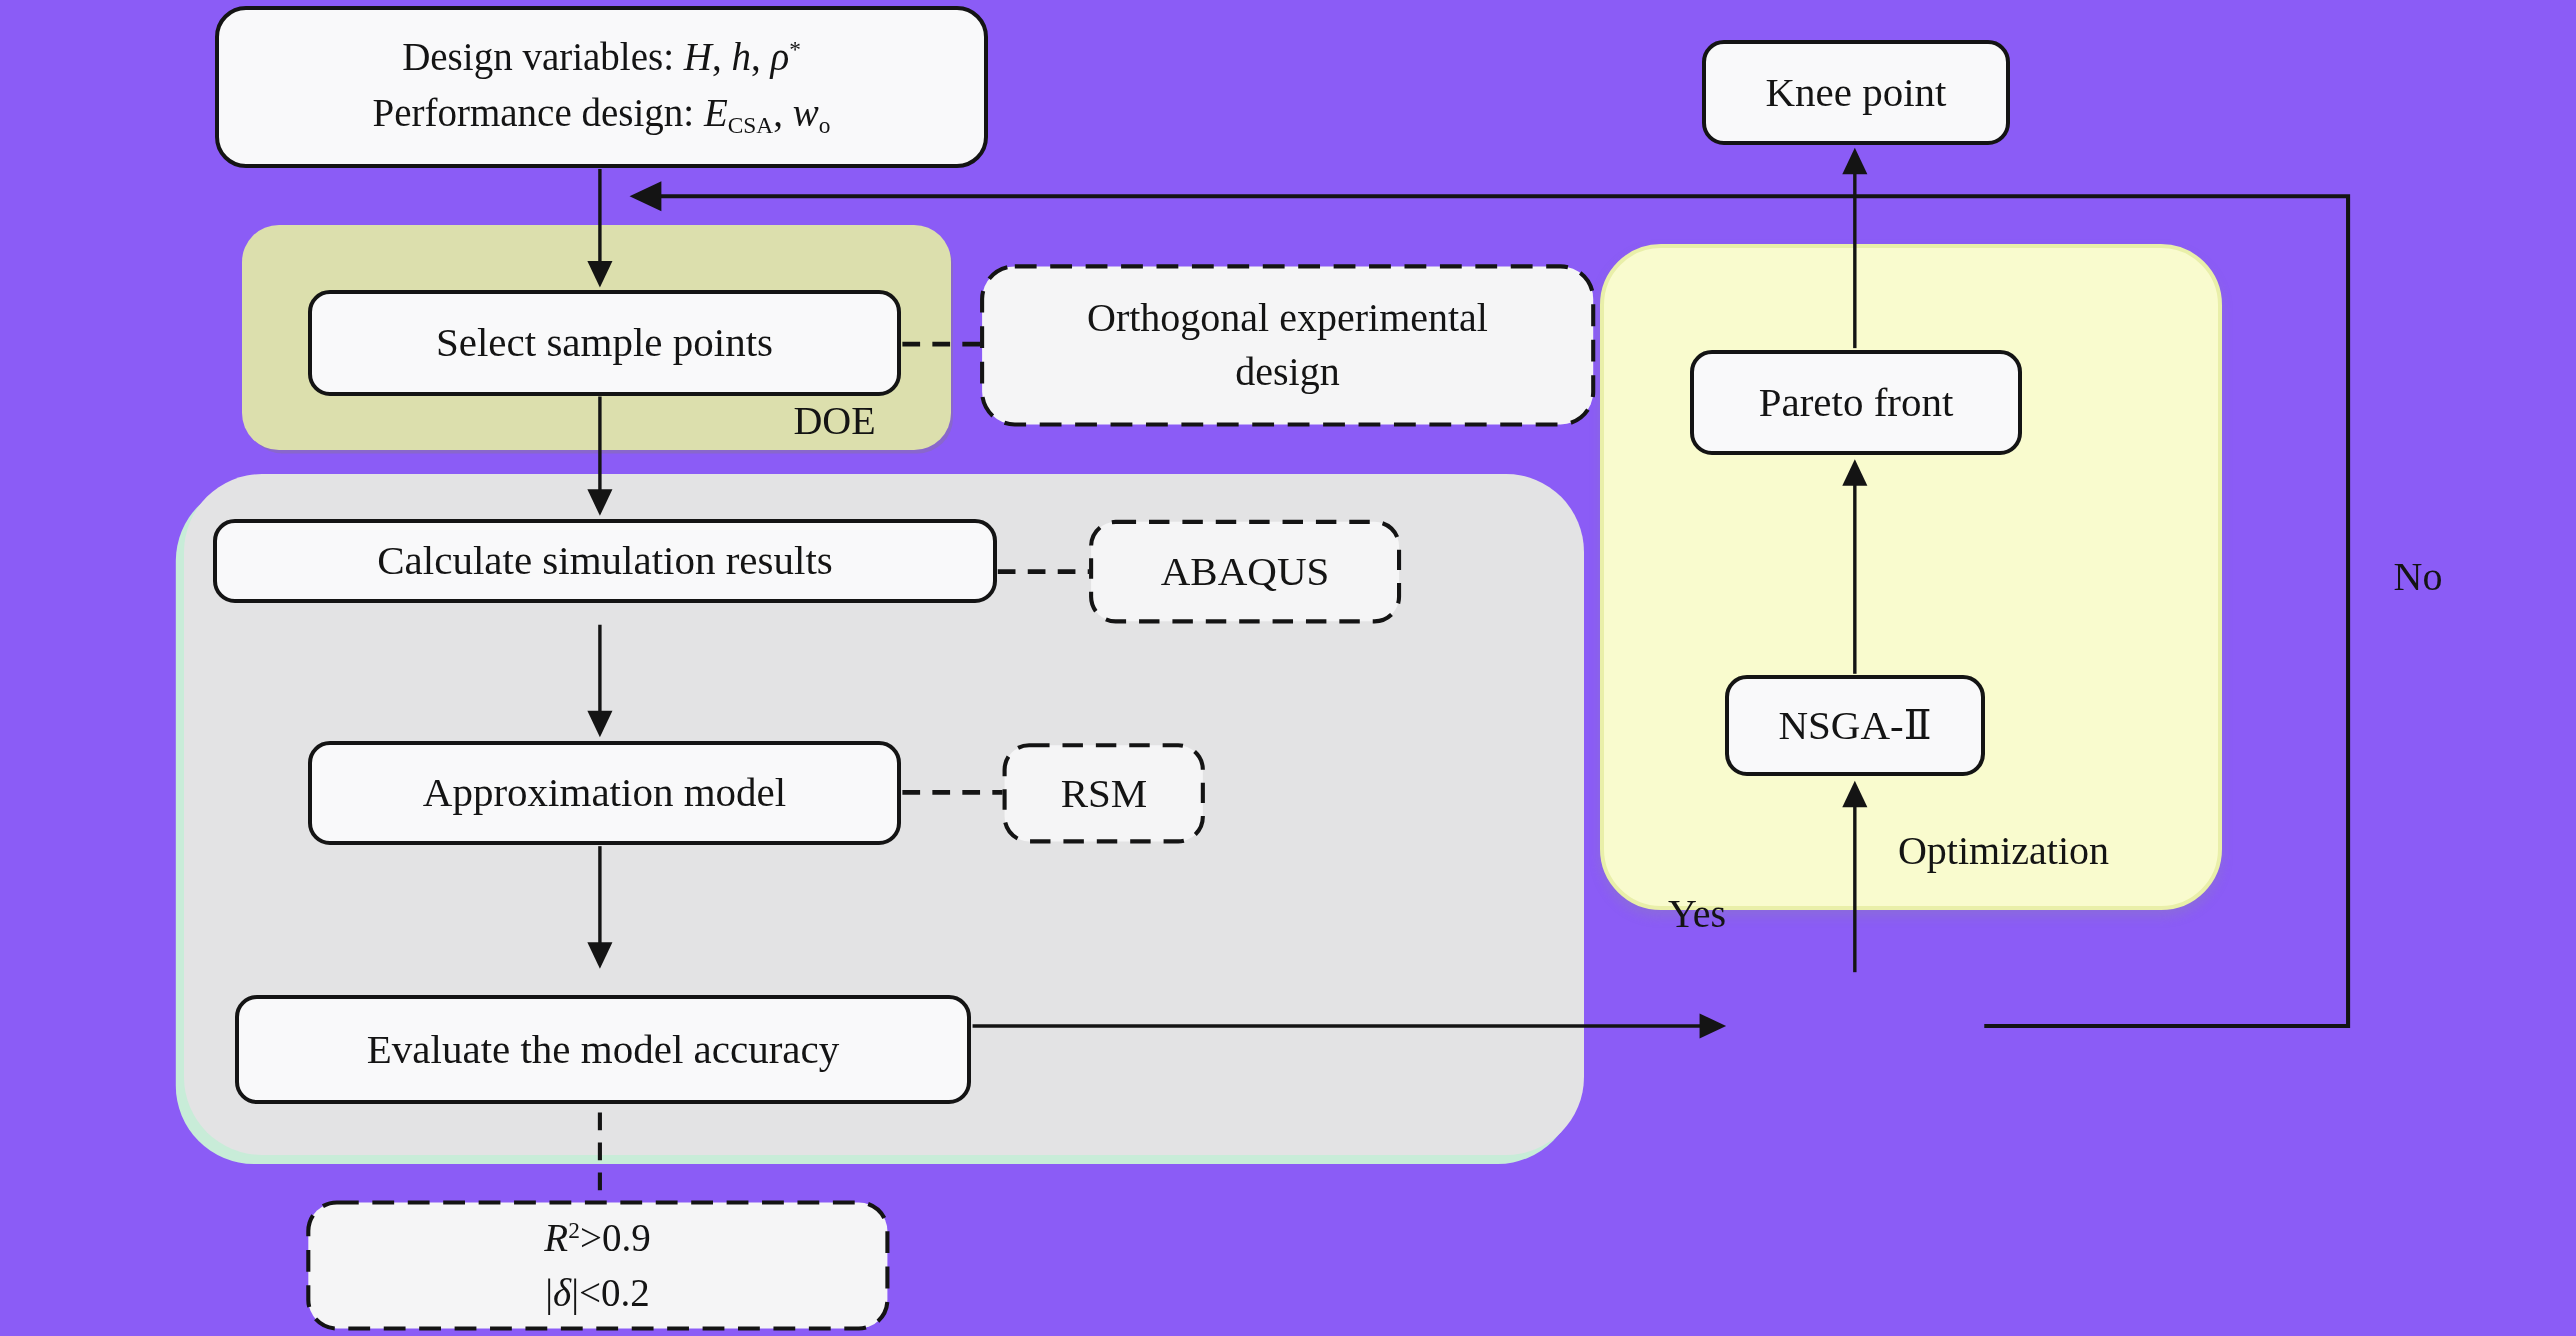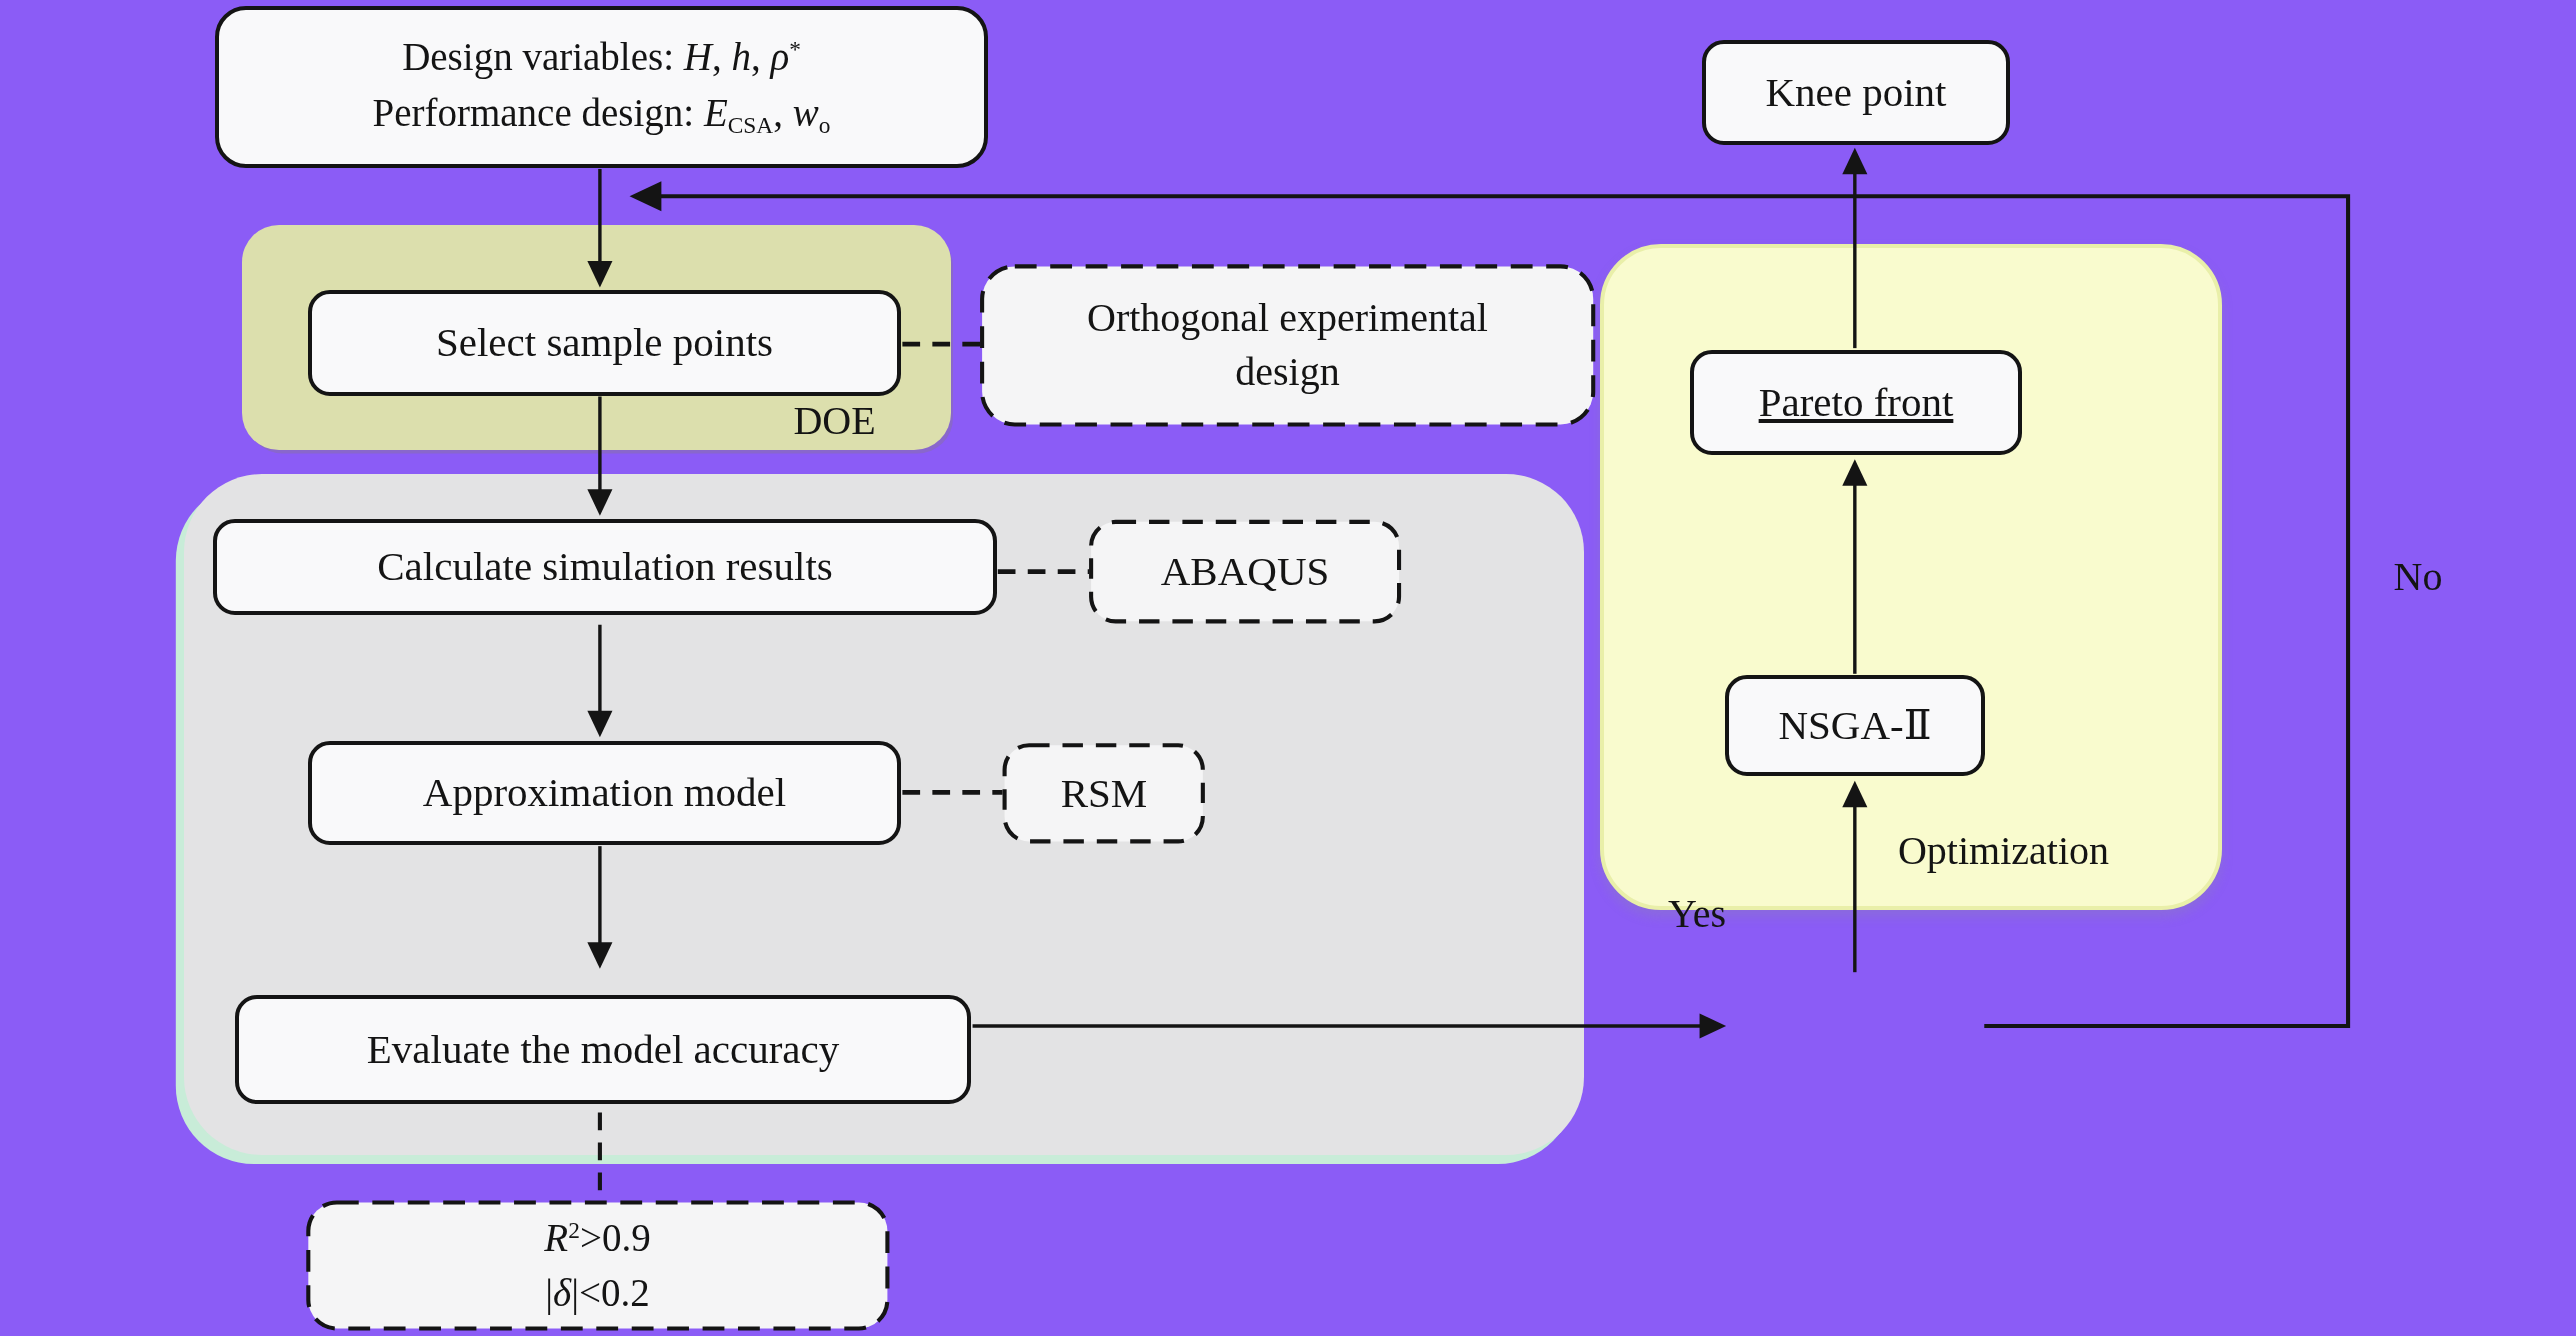--- a/index.html
+++ b/index.html
@@ -28,25 +28,25 @@
   svg.edges{position:absolute; left:0; top:0; z-index:5;}
   .node{
     position:absolute; z-index:10; box-sizing:border-box;
     background:#f9f9fa; border:4.8px solid #141414;
     display:flex; flex-direction:column; align-items:center; justify-content:center;
     text-align:center; font-size:41px; line-height:1.25;
   }
   .r32{border-radius:22px;} .r45{border-radius:31px;}
   #node-design{left:215px; top:5.5px; width:773px; height:162px; font-size:39px; gap:6.8px;}
   #node-select{left:308px; top:290px; width:593px; height:106px;}
-  #node-calculate{left:213px; top:519px; width:784px; height:96px;justify-content:center;}
+  #node-calculate{left:213px; top:519px; width:784px; height:84px;justify-content:center;}
   #node-approx{left:308px; top:741px; width:593px; height:104px;}
   #node-evaluate{left:235px; top:972px; width:736px; height:109px;margin-top:23px;}
   #node-knee{left:1702px; top:40px; width:308px; height:105px;}
-  #node-pareto{left:1690px; top:350px; width:332px; height:105px;text-decoration:underline;}
+  #node-pareto{left:1690px; top:350px; width:332px; height:105px;}
   #node-nsga{left:1725px; top:675px; width:260px; height:101px;}
   #node-accuracy{left:1731px; top:974px; width:255px; height:104px; font-size:39px;}
   .dashed-text{
     position:absolute; z-index:10; box-sizing:border-box;
     display:flex; flex-direction:column; align-items:center; justify-content:center;
     text-align:center; font-size:40px; line-height:1.35;
   }
   #text-orthogonal{left:982px; top:266px; width:611px; height:158px;}
   #text-abaqus{left:1091px; top:522px; width:308px; height:99px; font-size:41px;}
   #text-rsm{left:1005px; top:746px; width:198px; height:96px; font-size:41px;}

